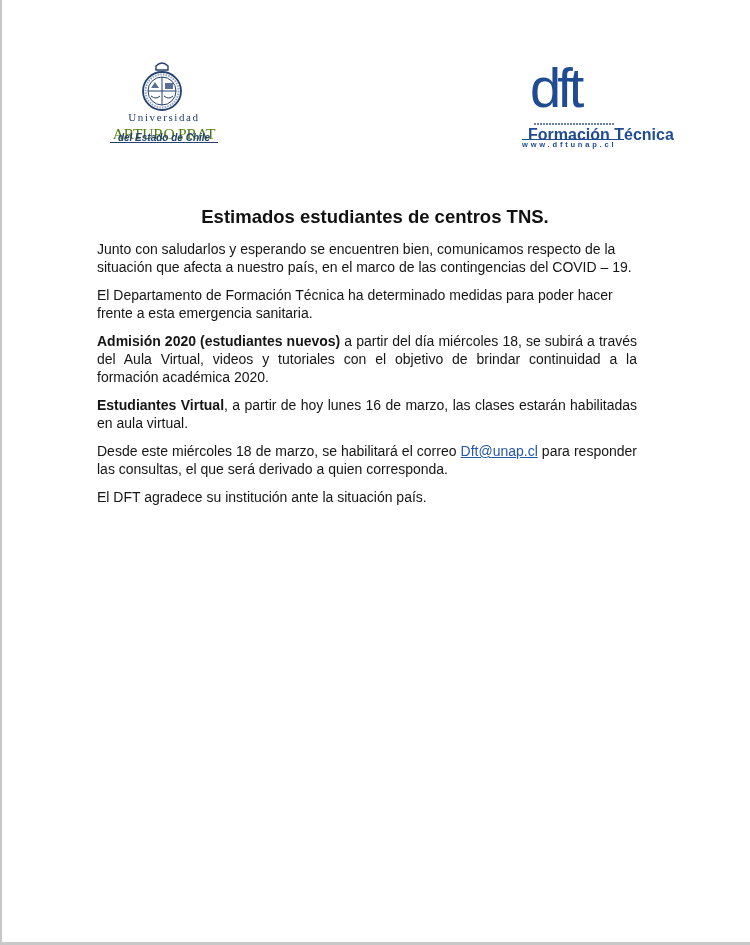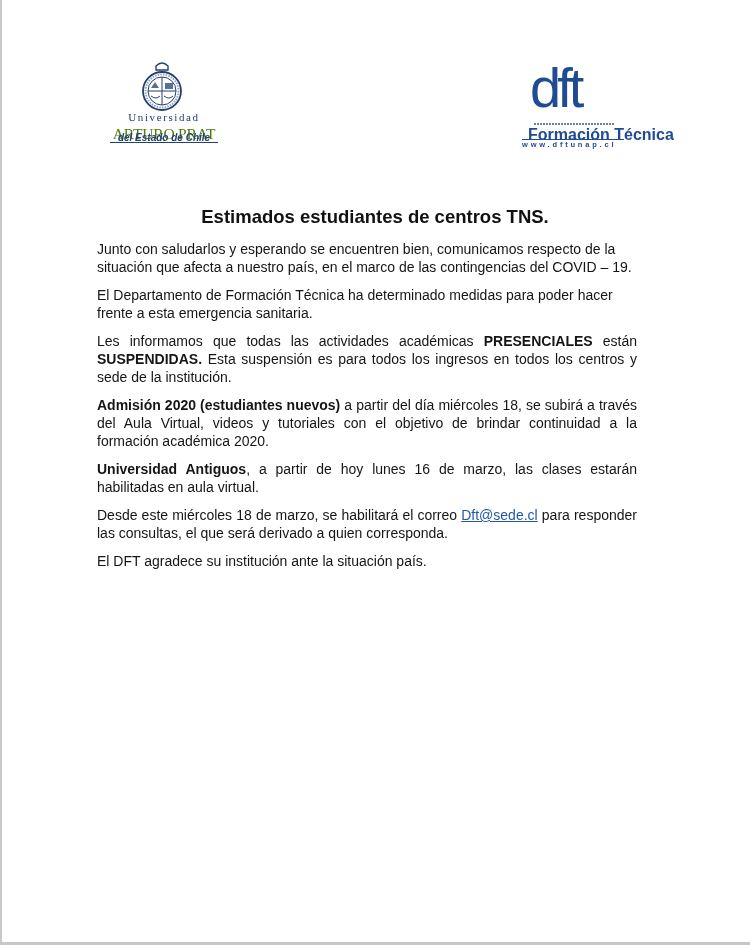--- a/index.html
+++ b/index.html
@@ -64,18 +64,17 @@
   <div class="dft-sub">Formación Técnica</div>
   <div class="dft-rule"></div>
   <div class="dft-url">www.dftunap.cl</div>
 </div>
 
 <div class="title">Estimados estudiantes de centros TNS.</div>
 
 <div class="content">
   <p class="left"><span>Junto con saludarlos y esperando se encuentren bien, comunicamos respecto de la situación que afecta a nuestro país, en el marco de las contingencias del COVID – 19.</span></p>
   <p class="left"><span>El Departamento de Formación Técnica ha determinado medidas para poder hacer frente a esta emergencia sanitaria.</span></p>
-  <p><span>Les informamos que todas las actividades académicas </span><b>PRESENCIALES</b><span> están </span><b>SUSPENDIDAS.</b><span>  Esta suspensión es para todos los ingresos en todos los centros y sede de la institución.</span></p>
   <p><b>Admisión 2020  (estudiantes nuevos)</b><span> a partir del día miércoles 18, se  subirá a través del Aula Virtual, videos y tutoriales con el objetivo de brindar continuidad a la formación académica 2020.</span></p>
-  <p><b>Universidad Antiguos</b><span>, a partir de hoy lunes 16 de marzo, las clases estarán habilitadas en aula virtual.</span></p>
-  <p><span>Desde este miércoles 18 de marzo, se habilitará el correo  </span><a class="email">Dft@sede.cl</a><span> para responder las consultas, el que será derivado a quien corresponda.</span></p>
+  <p><b>Estudiantes Virtual</b><span>, a partir de hoy lunes 16 de marzo, las clases estarán habilitadas en aula virtual.</span></p>
+  <p><span>Desde este miércoles 18 de marzo, se habilitará el correo  </span><a class="email">Dft@unap.cl</a><span> para responder las consultas, el que será derivado a quien corresponda.</span></p>
   <p class="left"><span>El DFT agradece su institución ante la situación país.</span></p>
 </div>
 
 </body></html>

